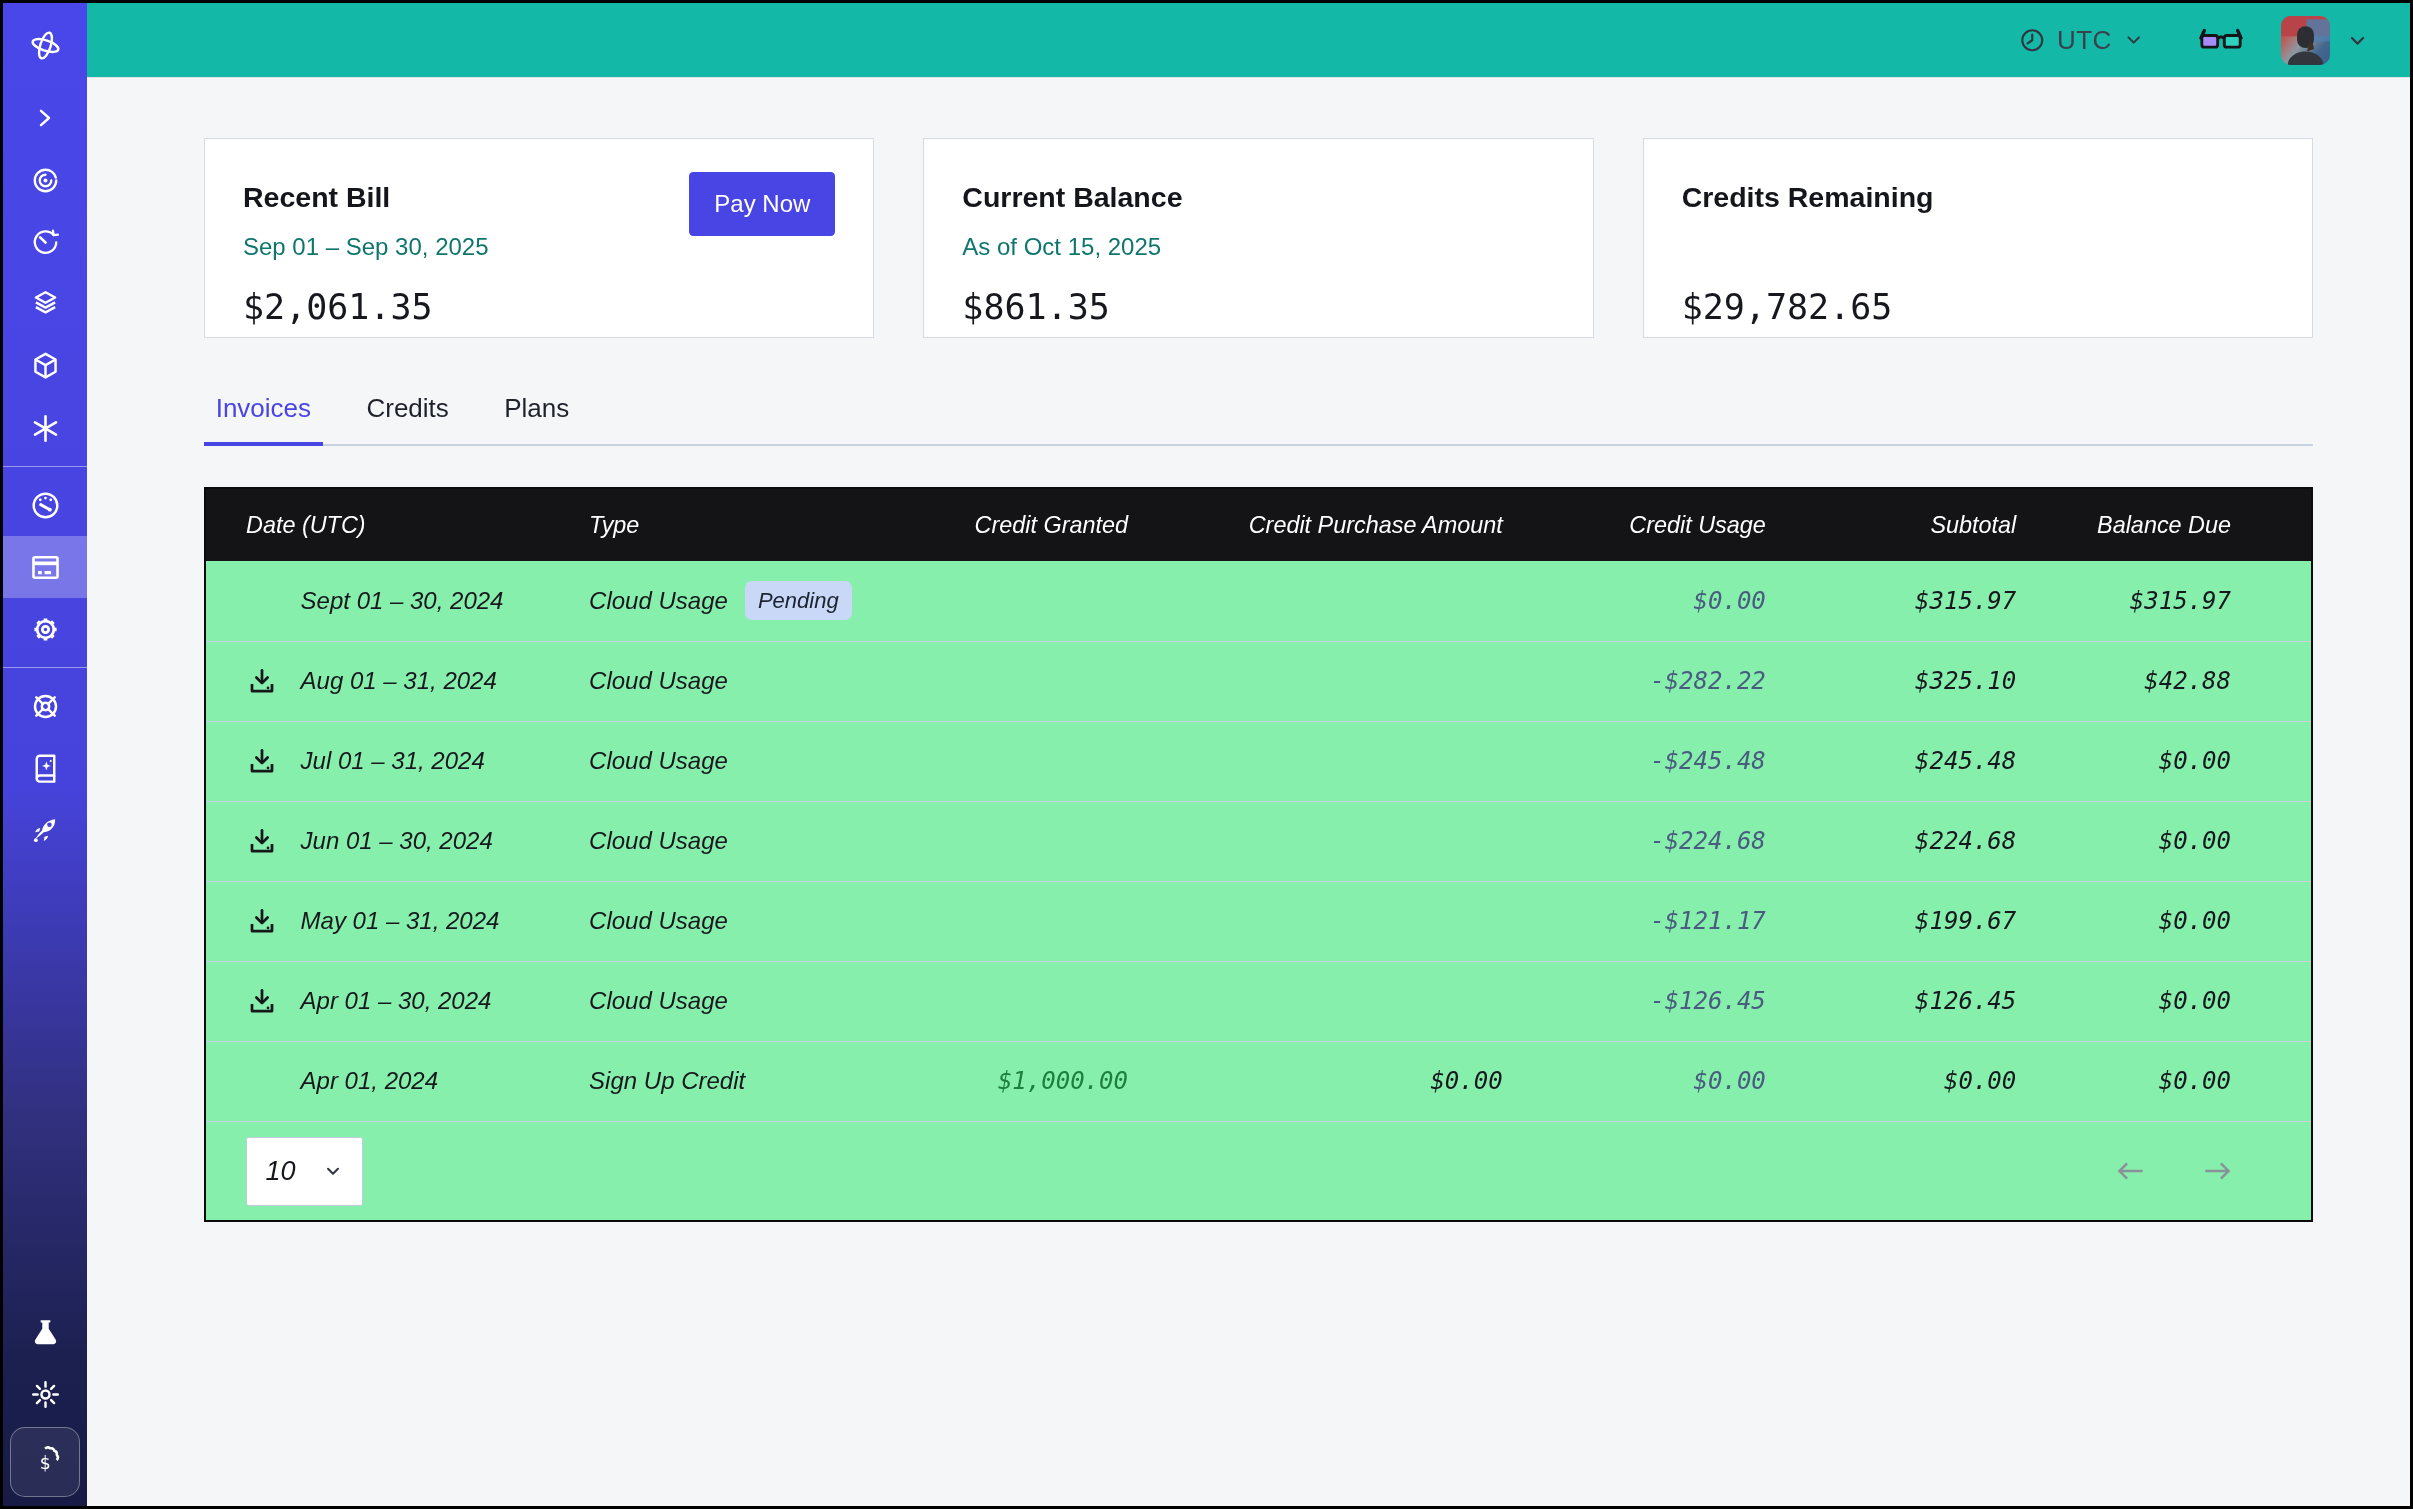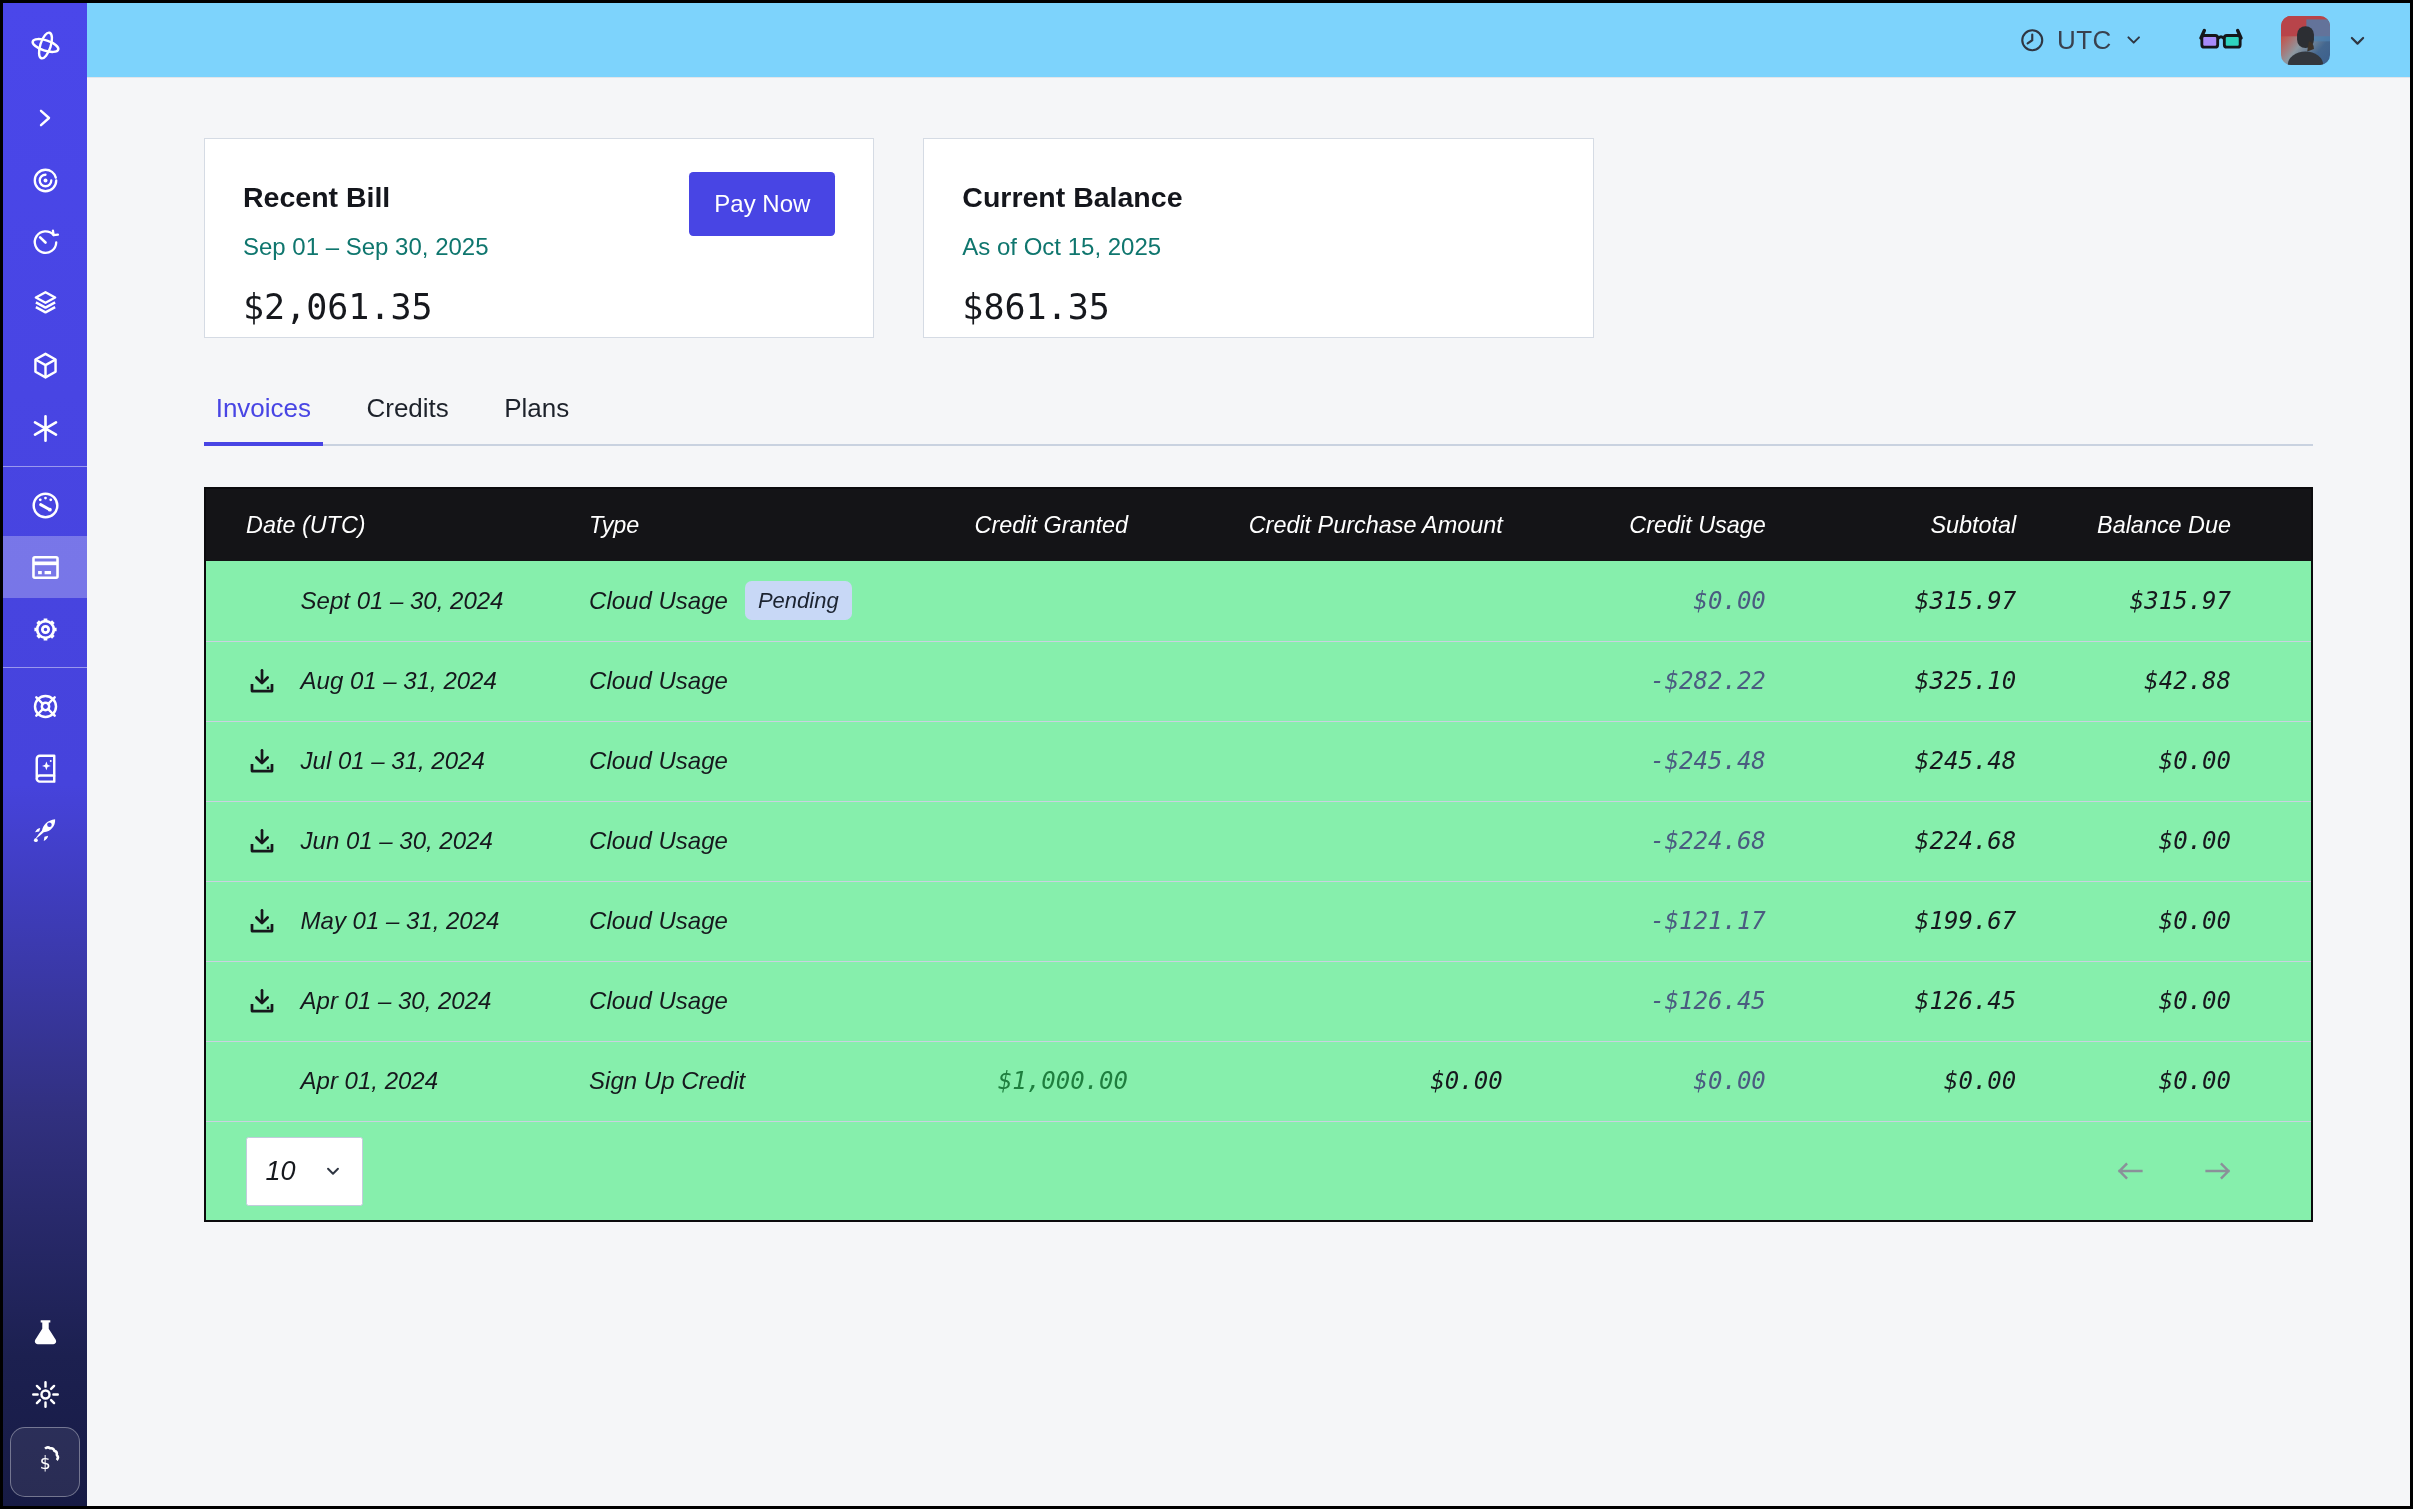--- a/index.html
+++ b/index.html
@@ -13,21 +13,21 @@
   .side-item.logo { height:84px; }
   .side-item.active { background:rgba(255,255,255,.27); }
   .side-div { width:100%; height:1.7px; background:rgba(255,255,255,.45); margin:6.7px 0; }
   .side-spacer { flex:1; }
   .side-item svg { display:block; }
   .badge-btn { width:70px; height:70px; border:1.7px solid rgba(255,255,255,.35); border-radius:15px;
     background:rgba(255,255,255,.08); display:flex; align-items:center; justify-content:center; margin:1.7px 0 9.2px 0; cursor:pointer; }
 
   
   .mainwrap { flex:1; display:flex; flex-direction:column; height:100%; }
-  .topbar { height:75px; background:#7dd3fc; border-bottom:1.7px solid #e2e5ea; display:flex; align-items:center;
+  .topbar { height:75px; background:#14b8a6; border-bottom:1.7px solid #e2e5ea; display:flex; align-items:center;
     justify-content:flex-end; padding-right:40px; gap:0; }
   .tz { display:flex; align-items:center; gap:10px; cursor:pointer; margin-right:54px; }
   .tz-label { font-size:26px; color:#39414f; letter-spacing:0.4px; }
   .topbar .glasses { margin-right:38px; cursor:pointer; }
   .avatar { width:49px; height:49px; border-radius:10px; overflow:hidden; position:relative; cursor:pointer;
     background:linear-gradient(130deg,#b23d3f 0%,#c2554e 22%,#8e98a0 48%,#44678f 75%,#3b5f8c 100%); }
   .avatar svg { position:absolute; inset:0; }
   .caret { margin-left:15px; cursor:pointer; }
 
   main { flex:1; padding:0 97px 0 117px; overflow:hidden; }
@@ -229,20 +229,25 @@
         <div class="card">
           <div class="card-title">Recent Bill</div>
           <div class="card-sub">Sep 01 – Sep 30, 2025</div>
           <div class="card-amount">$2,061.35</div>
           <button class="paynow">Pay Now</button>
         </div>
         <div class="card">
           <div class="card-title">Current Balance</div>
           <div class="card-sub">As of Oct 15, 2025</div>
           <div class="card-amount">$861.35</div>
+        </div>
+        <div class="card">
+          <div class="card-title">Credits Remaining</div>
+          <div class="card-sub"></div>
+          <div class="card-amount">$29,782.65</div>
         </div>
       </section>
 
       <nav class="tabs">
         <div class="tab active">Invoices</div>
         <div class="tab">Credits</div>
         <div class="tab">Plans</div>
       </nav>
 
       <div class="tablebox">

